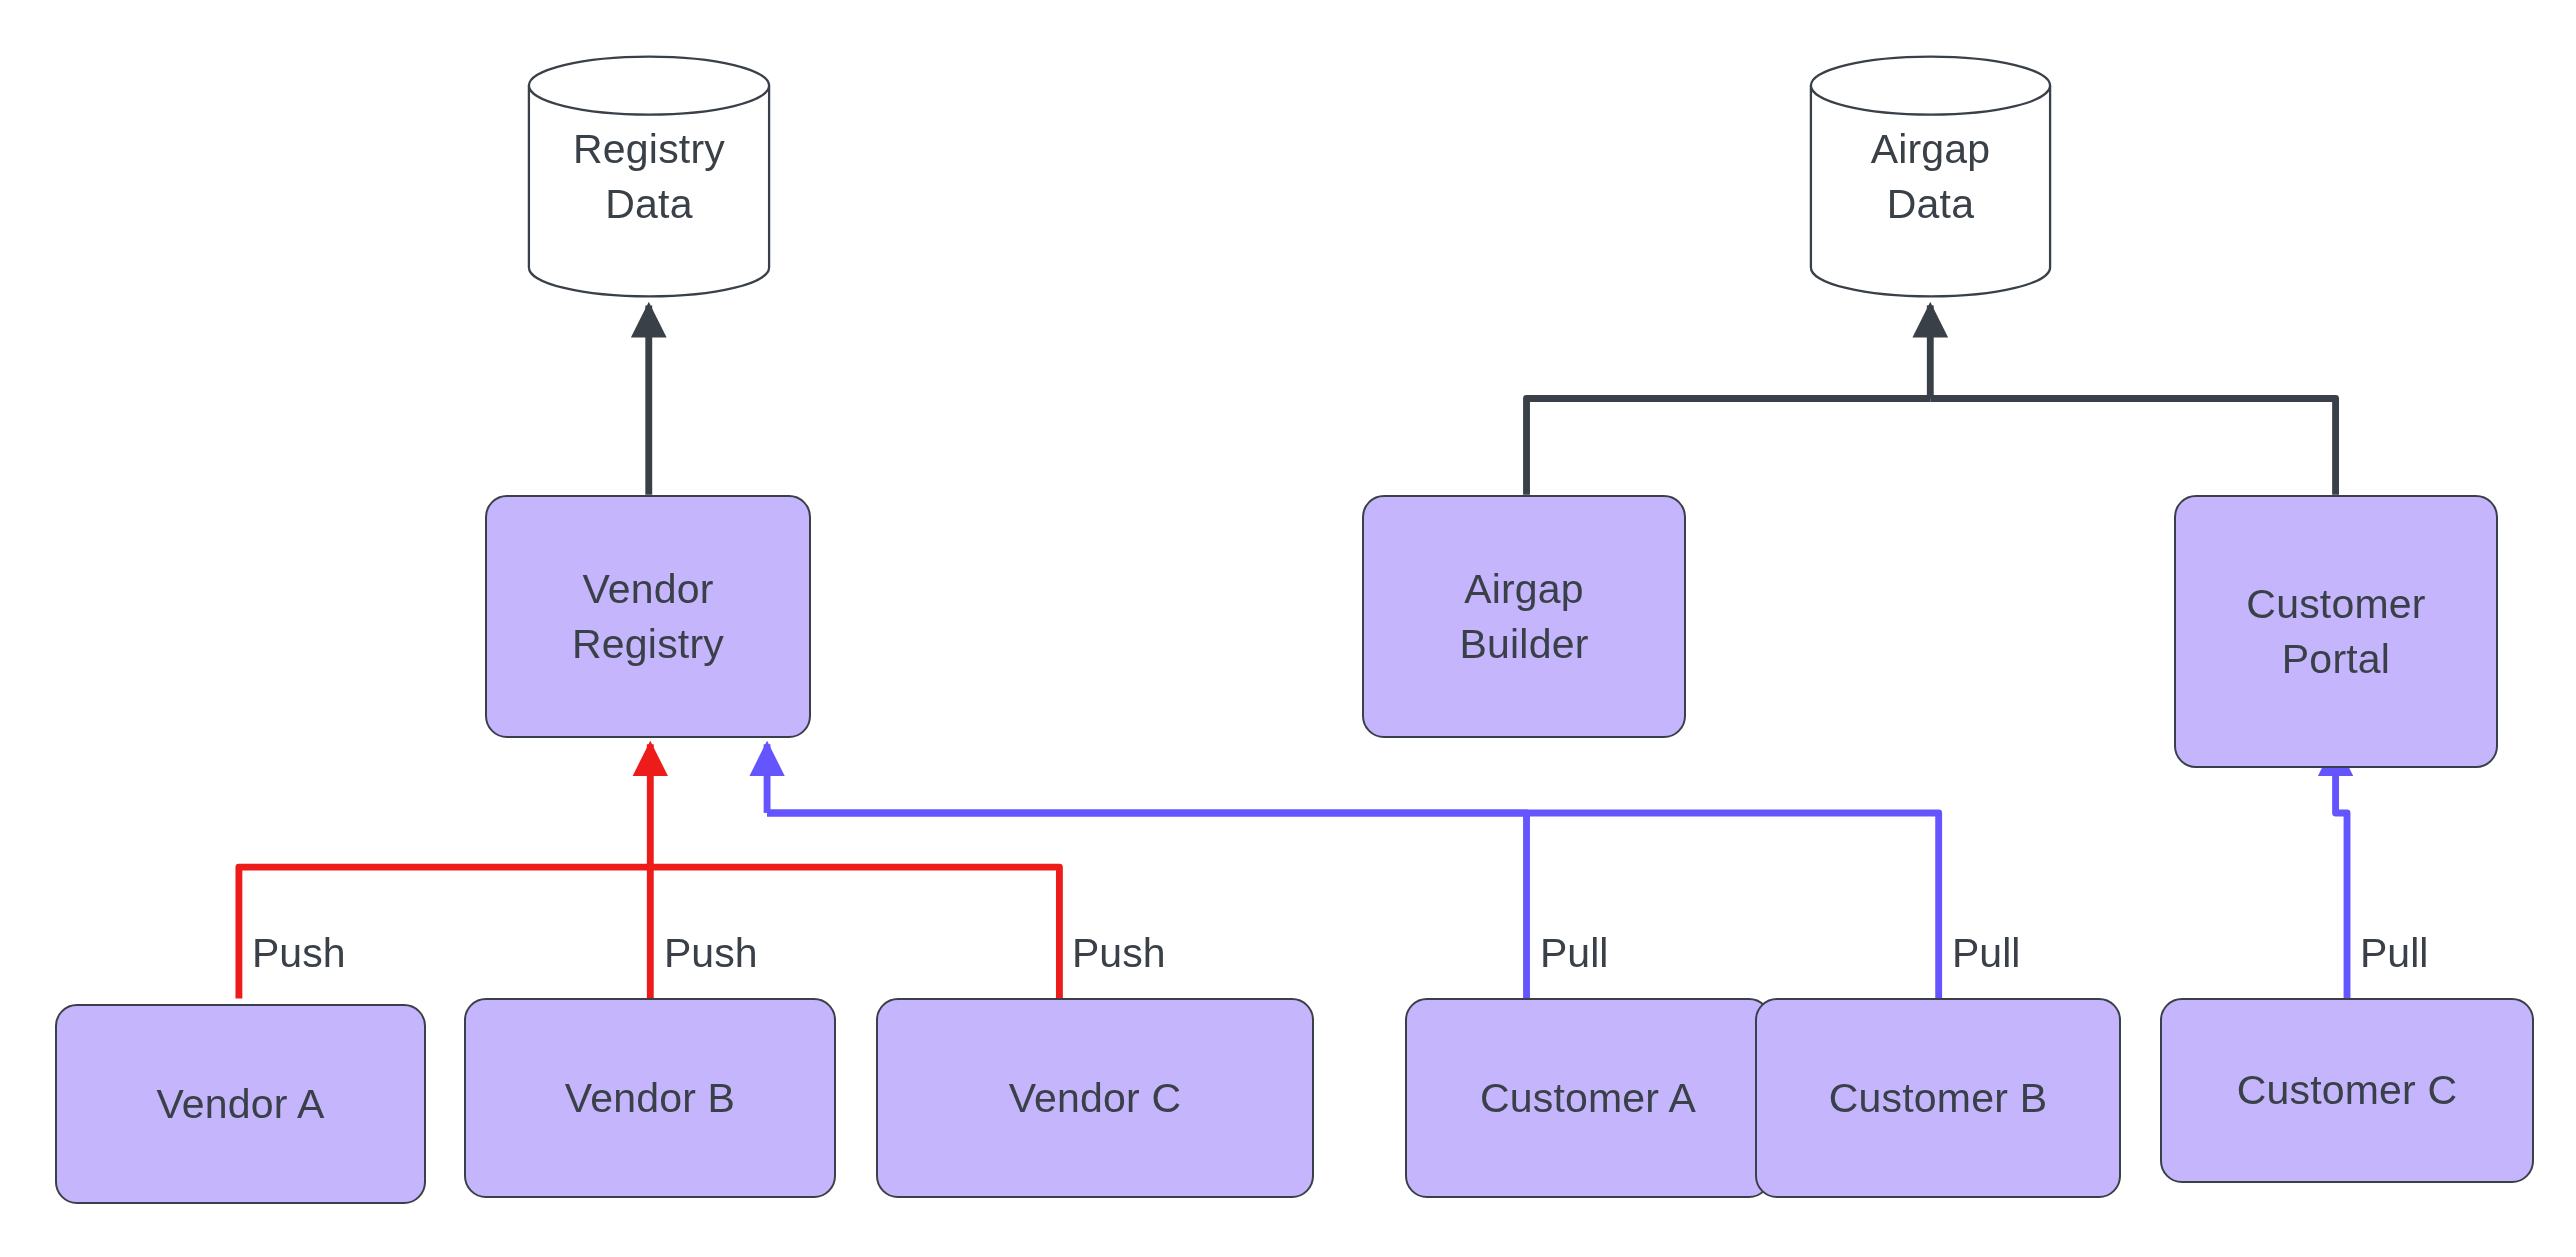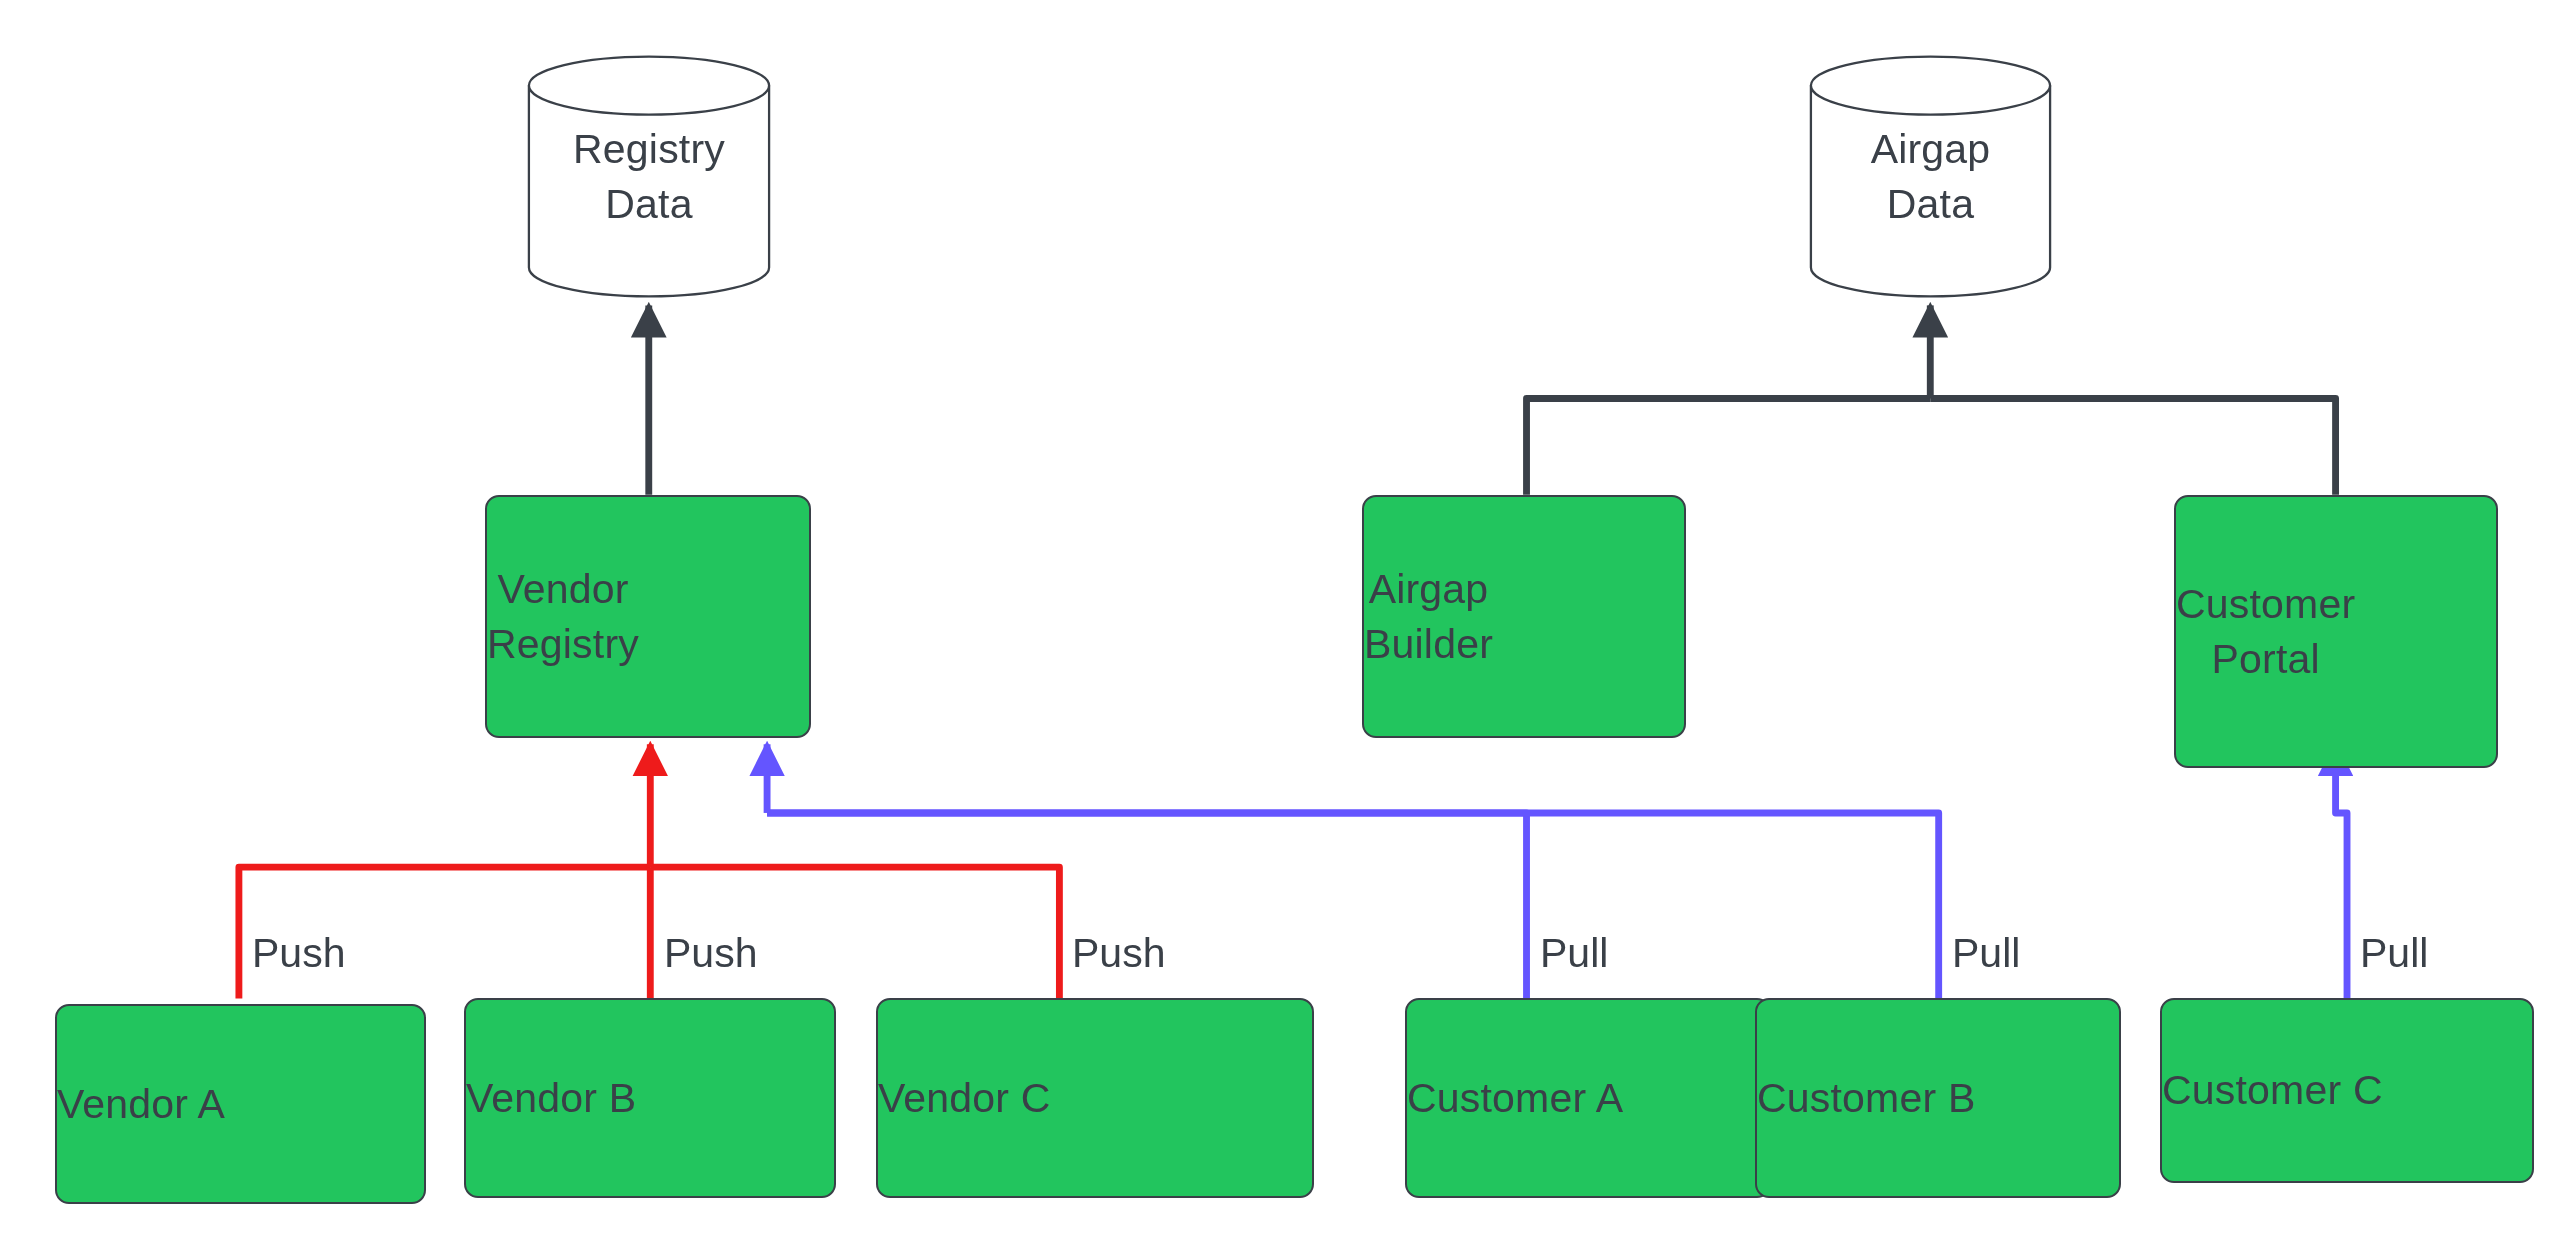--- a/index.html
+++ b/index.html
@@ -23,31 +23,32 @@
     left: 0;
     top: 0;
     width: 2576px;
     height: 1258px;
   }
   .node {
     position: absolute;
     box-sizing: border-box;
     display: flex;
     align-items: center;
+    justify-content: center;
     text-align: center;
     color: #3a4048;
     font-size: 41px;
     line-height: 1.32;
     letter-spacing: 0.2px;
     white-space: pre-line;
   }
   .node-box {
     border: 2.3px solid #3a4048;
-    border-radius: 14px;
-    background: #22c55e;
+    border-radius: 22px;
+    background: #c4b5fd;
   }
   .node-db {
     border: none;
     background: transparent;
   }
   .db-shape {
     position: absolute;
     left: 0;
     top: 0;
     width: 100%;

